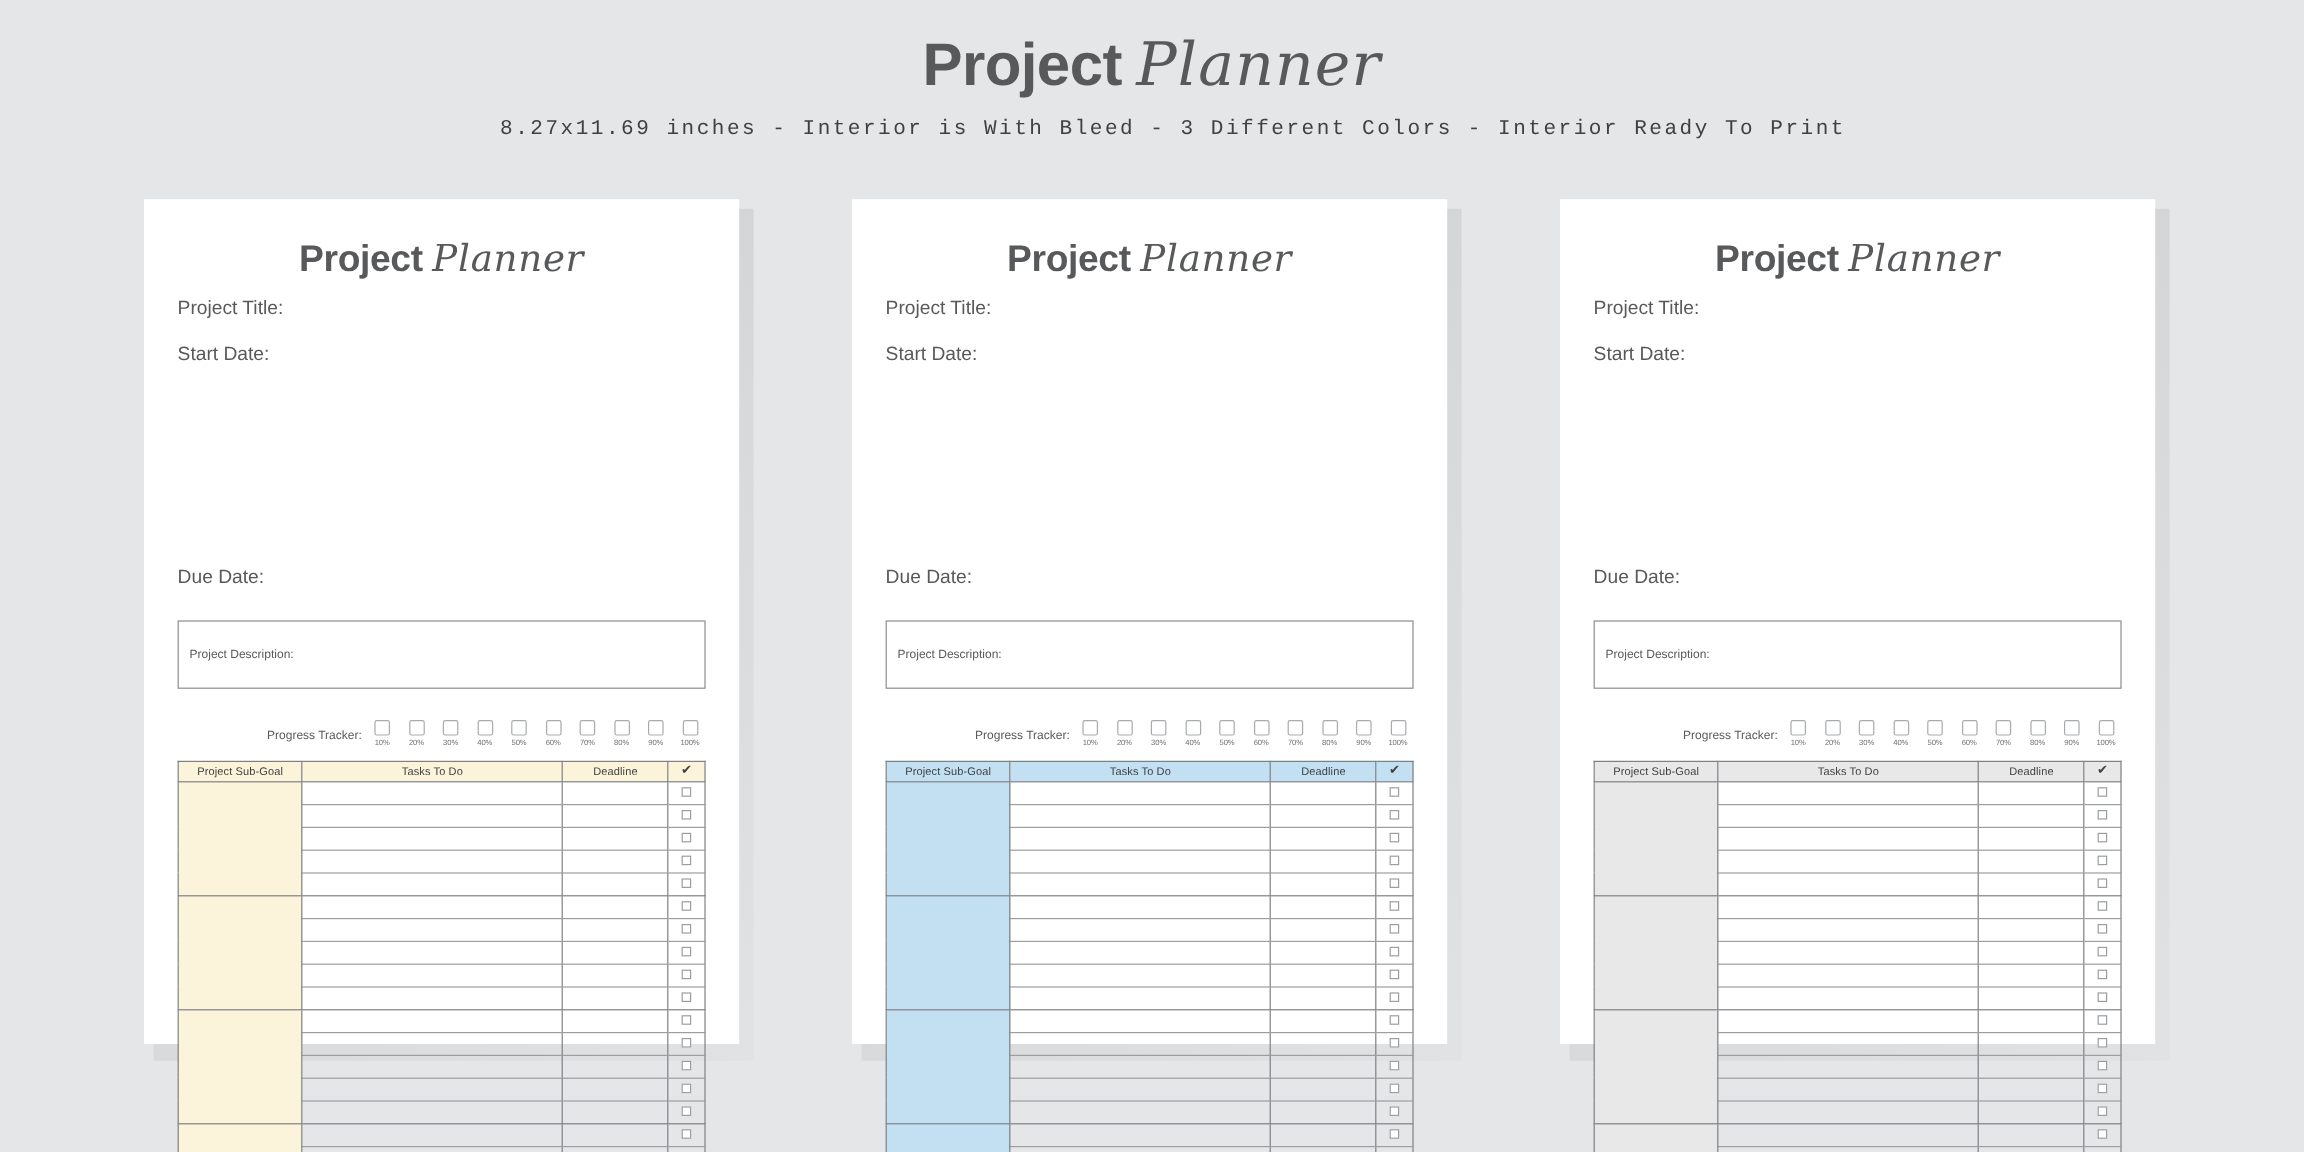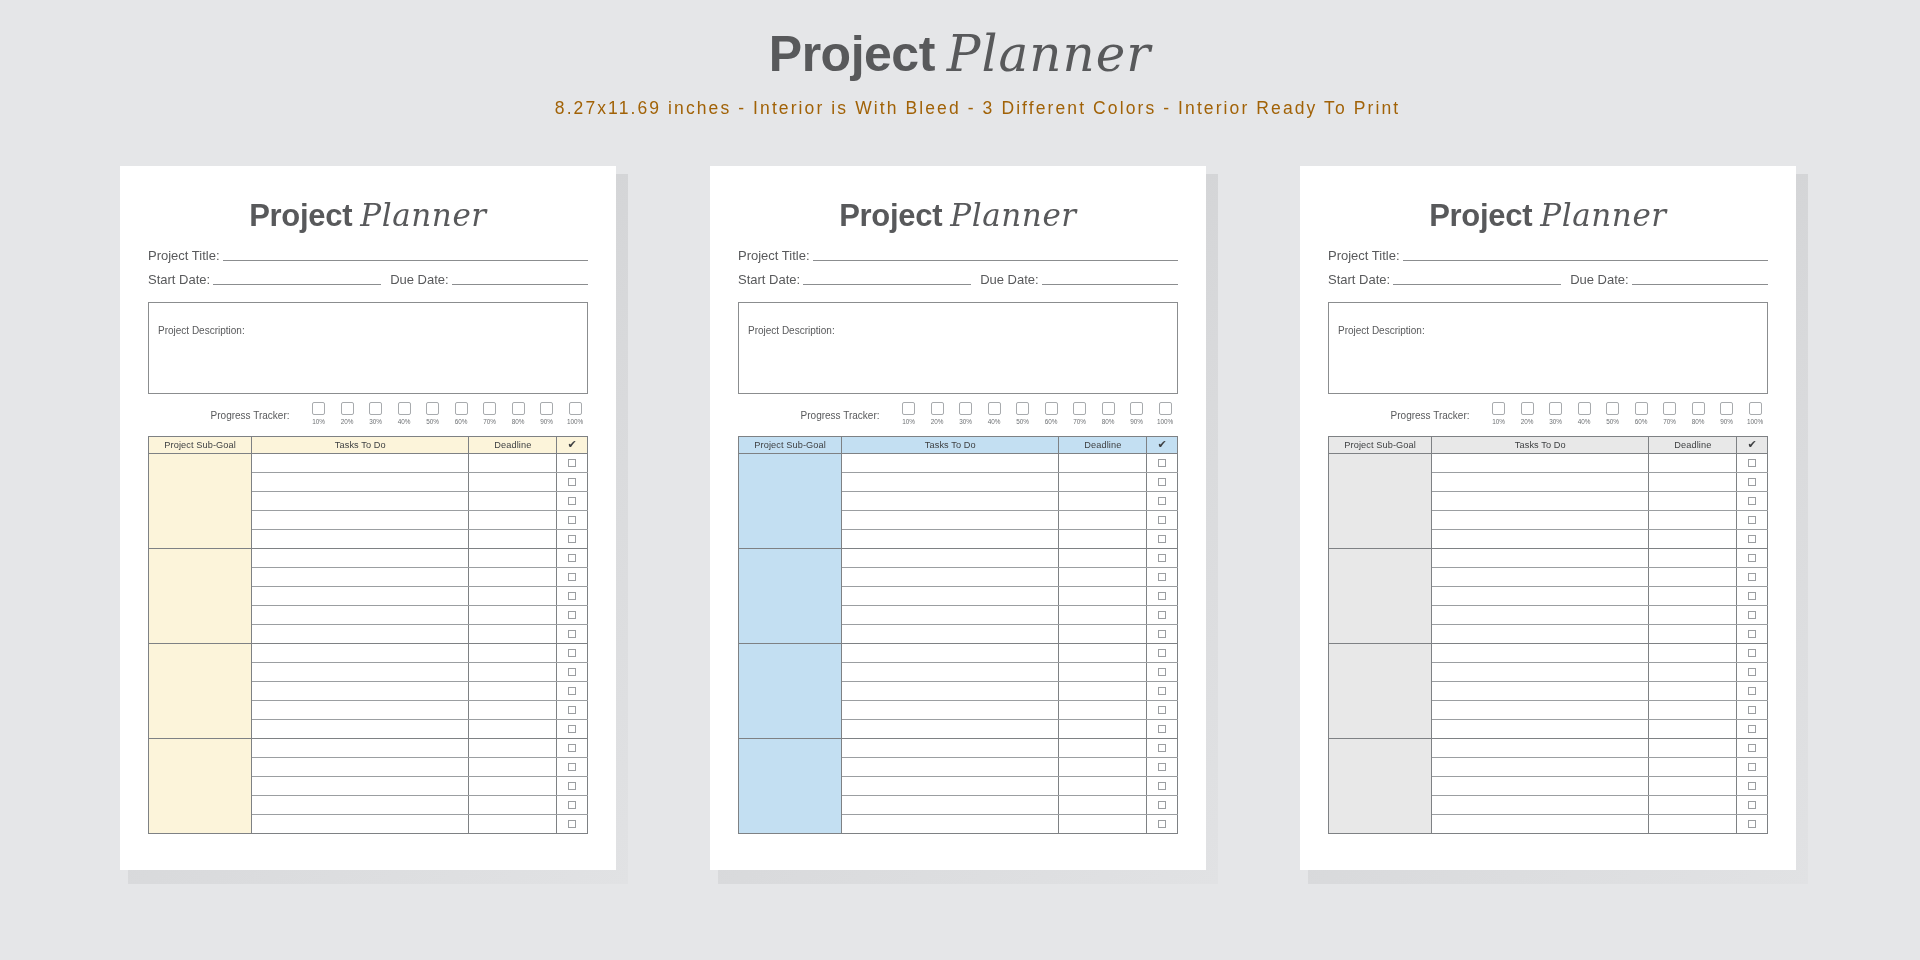--- a/index.html
+++ b/index.html
@@ -41,22 +41,22 @@
     font-style: italic;
     font-weight: normal;
     letter-spacing: 1px;
     margin-left: 12px;
   }
 
   .banner-sub {
     margin-top: 16px;
     font-size: 17.5px;
     letter-spacing: 2.1px;
-    color: #a16207;
-    font-family: Liberation Sans, sans-serif;
+    color: #404040;
+    font-family: Liberation Mono, monospace;
     white-space: nowrap;
     padding-left: 35px;
   }
 
   
   .cards {
     position: absolute;
     top: 166px;
     left: 0;
     width: 1920px;
@@ -113,25 +113,26 @@
     font-family: "DejaVu Serif", serif;
     font-style: italic;
     font-weight: normal;
     letter-spacing: 0.6px;
     margin-left: 8px;
   }
 
   
   .field-row {
     display: flex;
-    align-items: center;
-    font-size: 13px;
+    align-items: flex-start;
+    font-size: 16px;
     color: #58595b;
     margin-bottom: 9px;
     white-space: nowrap;
+    flex-direction: column;
   }
   .field-label { flex: 0 0 auto; padding-right: 3px; }
   .field-rule {
     flex: 1 1 auto;
     border-bottom: 1px solid #8b8d8f;
     height: 11px;
   }
   .field-row.split .field-rule.first { flex: 0 0 168px; margin-right: 9px; }
   .field-row.split .field-rule.second { flex: 1 1 auto; }
 
@@ -140,26 +141,25 @@
     margin-top: 6px;
     height: 92px;
     border: 1px solid #8b8d8f;
     padding: 22px 9px;
     font-size: 10px;
     color: #58595b;
   }
 
   
   .progress-row {
-    margin-top: 8px;
+    margin-top: 26px;
     display: flex;
     align-items: flex-start;
     justify-content: flex-end;
     padding-right: 2px;
-    gap: 12px;
   }
   .progress-label {
     font-size: 10px;
     color: #58595b;
     margin-right: 6px;
     padding-top: 8px;
     white-space: nowrap;
   }
   .progress-items {
     display: flex;

